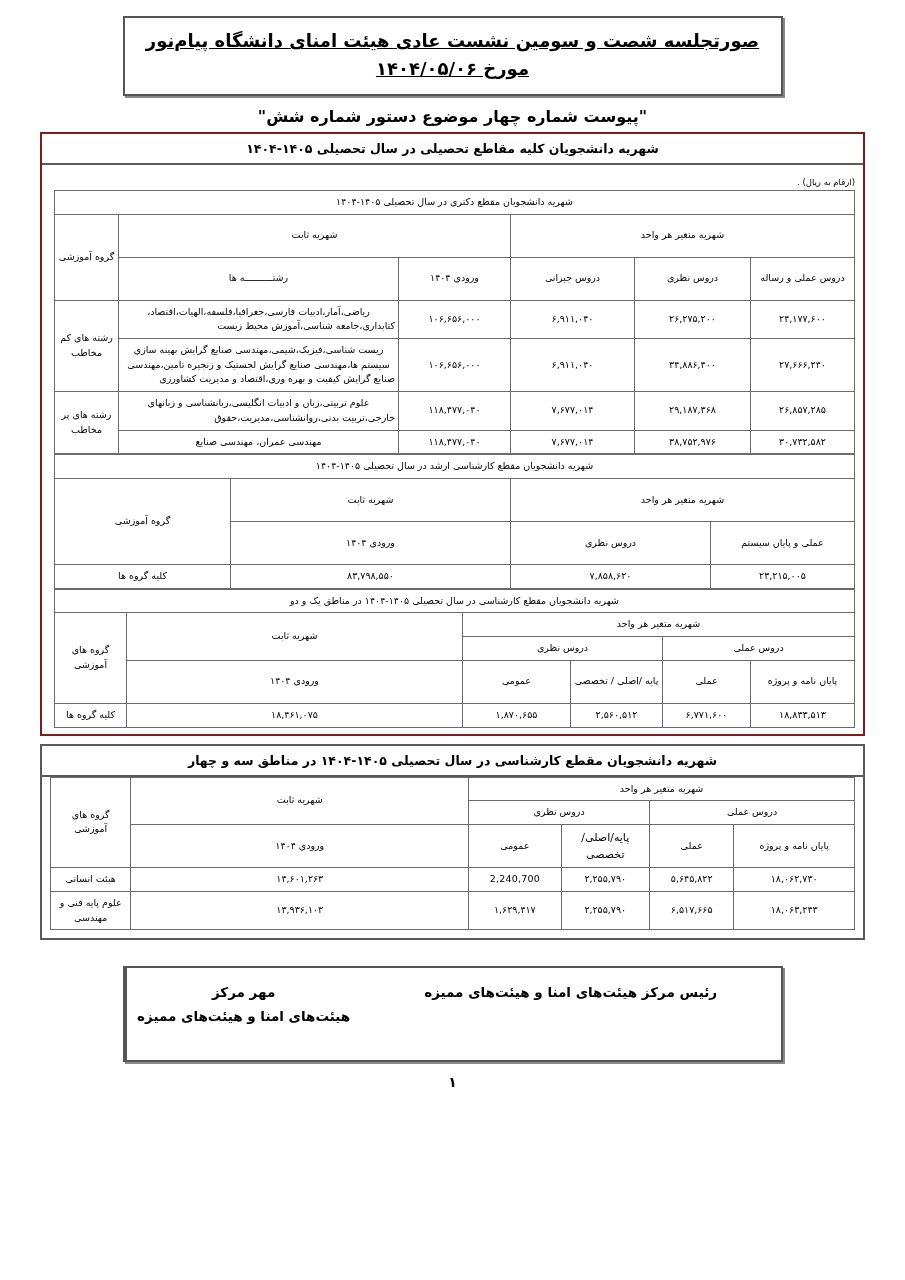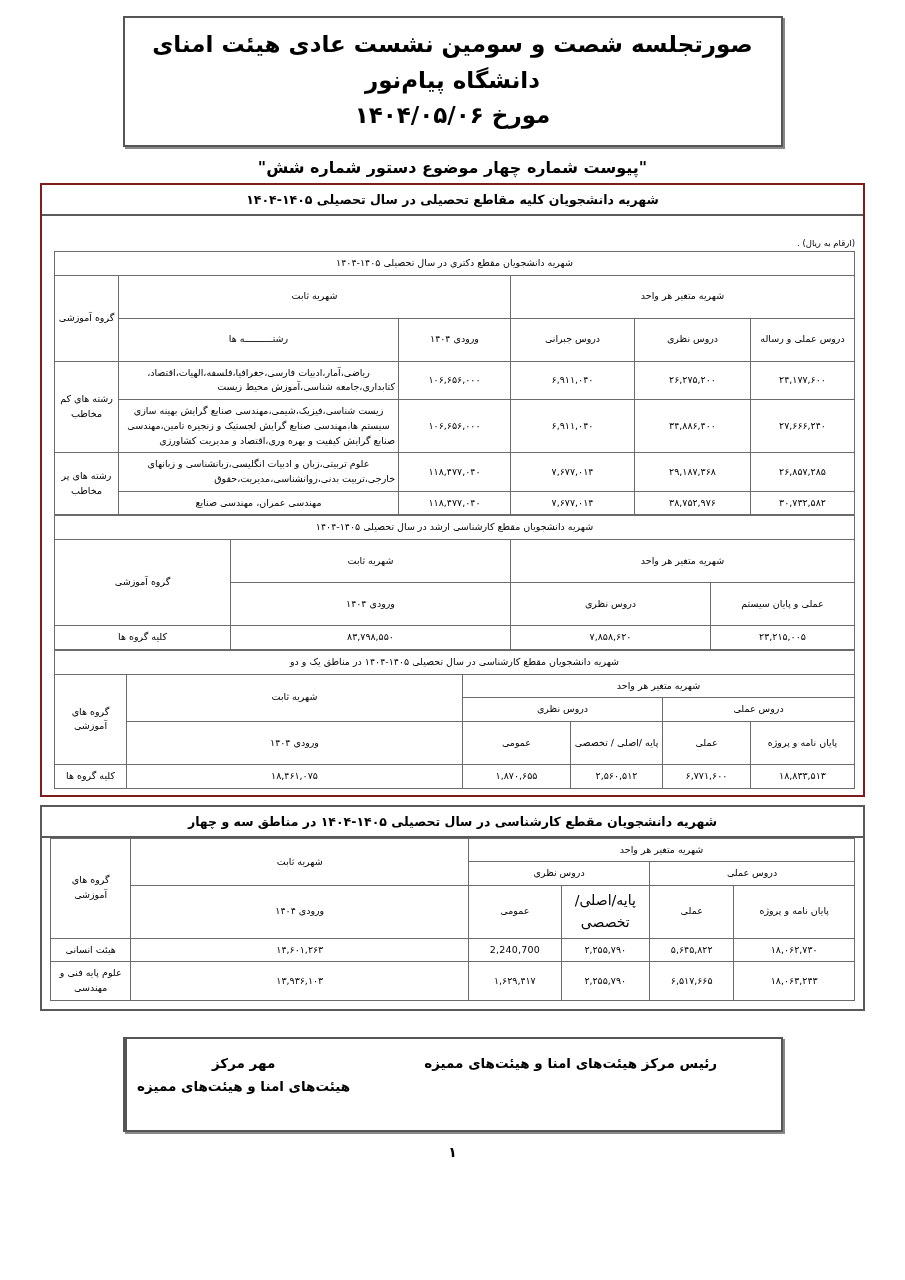--- a/index.html
+++ b/index.html
@@ -29,23 +29,24 @@
     margin: 16px auto 0 auto;
     width: 660px;
     border: 2px solid #555;
     box-shadow: 2px 2px 0 #888;
     padding: 9px 10px 11px 10px;
     text-align: center;
     box-sizing: border-box;
   }
   .title-line {
     font-weight: bold;
-    font-size: 23px;
+    font-size: 18px;
     line-height: 1.55;
     letter-spacing: 0px;
+    text-decoration: underline;
   }
 
   .subtitle {
     text-align: center;
     font-weight: bold;
     font-size: 16px;
     margin: 11px 0 6px 0;
   }
 
   
@@ -58,21 +59,21 @@
   .band {
     border-bottom: 2px solid #5a5a5a;
     text-align: center;
     font-weight: bold;
     font-size: 12.5px;
     padding: 7px 4px;
   }
 
   .rial-note {
     font-size: 8.5px;
-    padding: 22px 8px 3px 8px;
+    padding: 12px 8px 3px 8px;
     text-align: right;
     direction: rtl;
   }
 
   .inner-wrap {
     padding: 0 8px 6px 12px;
     border-radius: 32px;
   }
 
   
@@ -332,21 +333,21 @@
             <td rowspan="2">شهریه ثابت</td>
             <td class="grp" rowspan="3">گروه های آموزشی</td>
           </tr>
           <tr>
             <td colspan="2">دروس عملی</td>
             <td colspan="2">دروس نظری</td>
           </tr>
           <tr>
             <td>پایان نامه و پروژه</td>
             <td>عملی</td>
-            <td style="font-size:14px">پایه/اصلی/ تخصصی</td>
+            <td style="font-size:11px">پایه/اصلی/ تخصصی</td>
             <td>عمومی</td>
             <td>ورودی ۱۴۰۴</td>
           </tr>
           <tr>
             <td class="num">۱۸,۰۶۲,۷۳۰</td>
             <td class="num">۵,۶۴۵,۸۲۲</td>
             <td class="num">۲,۲۵۵,۷۹۰</td>
             <td class="num">2,240,700</td>
             <td class="num">۱۴,۶۰۱,۲۶۳</td>
             <td class="grp">هیئت انسانی</td>

